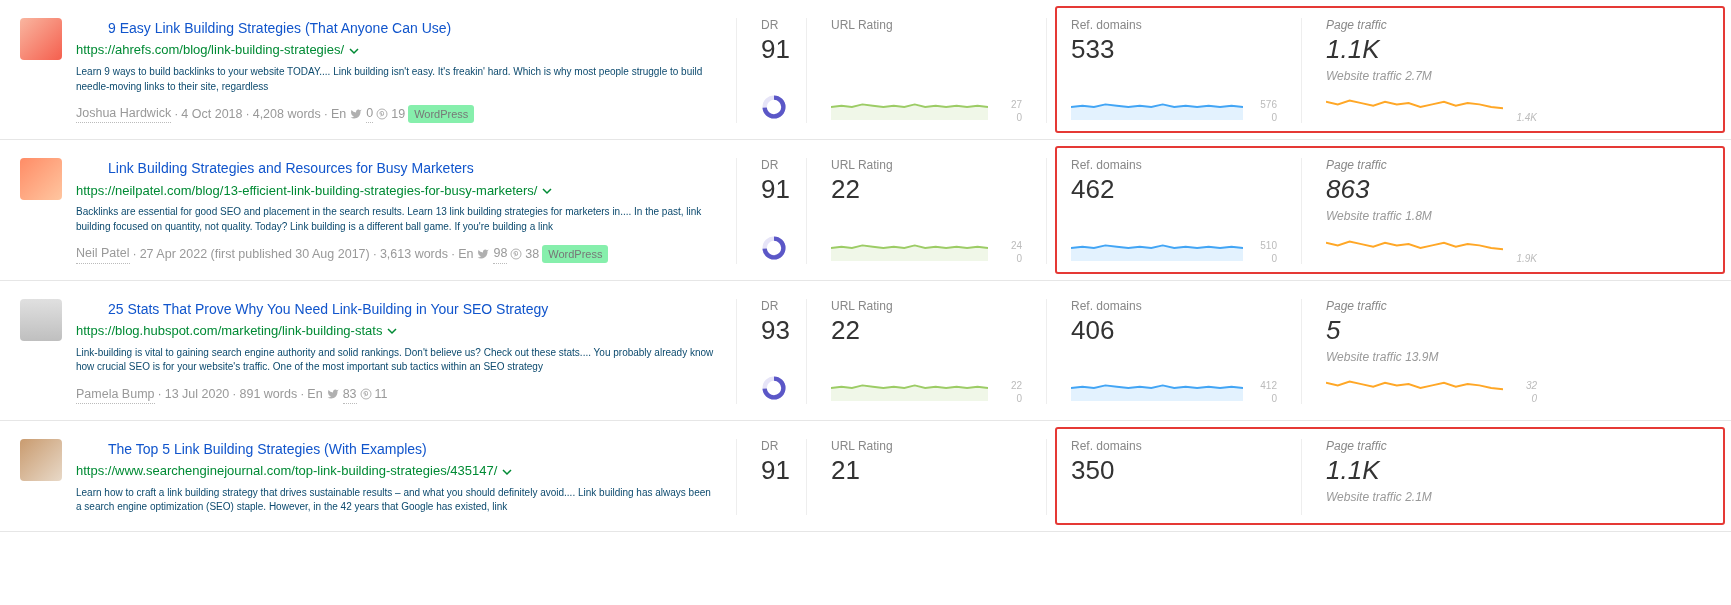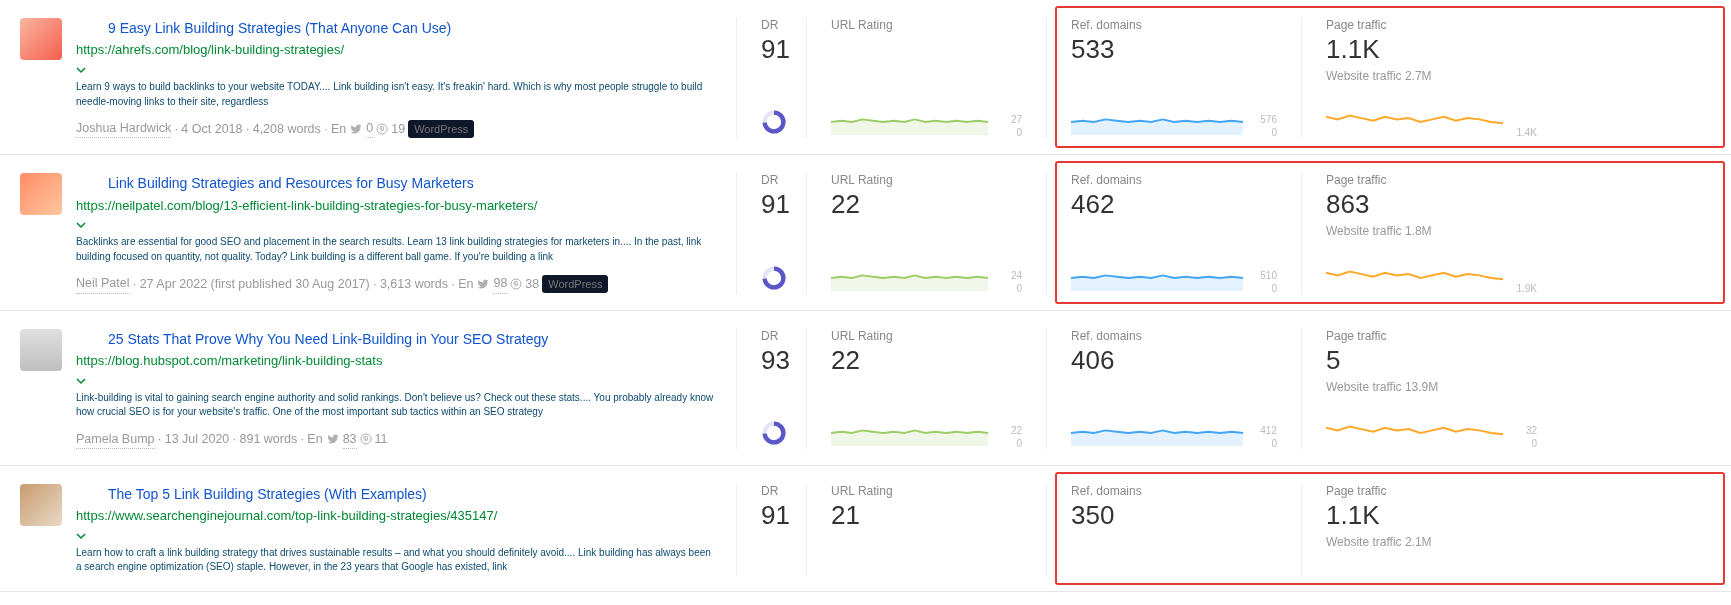--- a/index.html
+++ b/index.html
@@ -2,36 +2,36 @@
 <html><head>
 <meta charset="utf-8">
 <style>
   * { box-sizing: border-box; margin:0; padding:0; }
   body { font-family: -apple-system, BlinkMacSystemFont, "Segoe UI", Arial, sans-serif; background:#fff; color:#333; font-size:13px; width:1731px; }
   .row { display:flex; border-bottom:1px solid #e6e6e6; padding:18px 10px 16px 20px; position:relative; }
   .thumb { width:42px; height:42px; border-radius:4px; flex:0 0 42px; margin-right:14px; background:#cfd8dc; }
   .content { width:640px; flex:0 0 640px; line-height:1.45; }
   .title { color:#1155cc; font-size:14px; }
   .title a { color:inherit; text-decoration:none;margin-left:32px; }
-  .url-line { color:#008a34; margin:3px 0 5px; display:flex; align-items:flex-start; gap:5px;flex-direction:column;}
+  .url-line { color:#008a34; margin:3px 0 5px; display:flex; align-items:center; gap:5px;}
   .url-line .chev { }
   .desc { color:#0c4a6e; font-size:10px; }
   .meta { color:#999; font-size:12.5px; margin-top:10px; display:flex; flex-wrap:wrap; align-items:center; gap:3px; }
   .meta .dotted { border-bottom:1px dotted #bbb; cursor:pointer; }
   .meta .sep::before{content:"·"; }
-  .badge { background:#0f172a; color:#777; padding:1px 6px; border-radius:3px; font-size:11px; line-height:16px;}
+  .badge { background:#86efac; color:#777; padding:1px 6px; border-radius:3px; font-size:11px; line-height:16px;}
   .metrics { display:flex; flex:1; padding-left:20px; column-gap:0; }
   .metric-col { border-left:1px solid #eee; padding:0 24px; display:flex; flex-direction:column; justify-content:space-between; position:relative;}
   .mlabel { color:#888; font-size:12px; }
   .mvalue { color:#333; font-size:26px; font-weight:400; margin-top:2px;}
   .msub { color:#999; font-size:12px; margin-top:4px;}
   .col-dr { width:70px; flex:0 0 70px;}
   .col-url { width:230px; flex:0 0 240px;}
   .col-ref { width:240px; flex:0 0 255px;}
-  .col-traf{ width:250px; flex:0 0 260px;}
+  .col-traf{ width:250px; flex:0 0 260px;font-style:italic;}
   .donut { width:26px; height:26px; margin-top:auto; }
   .spark { height:26px; width:100%; margin-top:8px;}
   .spark-box { display:flex; align-items:flex-end; gap:8px; margin-top:auto; }
   .spark-nums { color:#bbb; font-size:10px; text-align:right; display:flex; flex-direction:column; gap:2px; min-width:26px;}
   .hl-box { position:absolute; border:2px solid #e53935; border-radius:3px; pointer-events:none; z-index:5;}
   
   .th1 { background:linear-gradient(135deg,#f9b6a0,#f55f4e);}
   .th2 { background:linear-gradient(135deg,#ff8c66,#ffc6a0);}
   .th3 { background:linear-gradient(180deg,#e0e0e0,#bfbfbf);}
   .th4 { background:linear-gradient(135deg,#c99b6f,#e8d9c8);}
@@ -320,21 +320,21 @@
   <div class="row">
     <div class="thumb th4"></div>
     <div class="content">
       <div class="title"><a>The Top 5 Link Building Strategies (With Examples)</a></div>
       <div class="url-line">
           <span>https://www.searchenginejournal.com/top-link-building-strategies/435147/</span>
           <svg class="chev" width="10" height="10" viewBox="0 0 10 10">
             <path d="M1 3 L5 7 L9 3"></path>
           </svg>
         </div>
-      <div class="desc">Learn how to craft a link building strategy that drives sustainable results – and what you should definitely avoid.... Link building has always been a search engine optimization (SEO) staple. However, in the 23 years that Google has existed, link</div>
+      <div class="desc">Learn how to craft a link building strategy that drives sustainable results – and what you should definitely avoid.... Link building has always been a search engine optimization (SEO) staple. However, in the 42 years that Google has existed, link</div>
 
     </div>
     <div class="metrics">
       <div class="metric-col col-dr">
         <div>
           <div class="mlabel">DR</div>
           <div class="mvalue">91</div>
         </div>
 
       </div>

